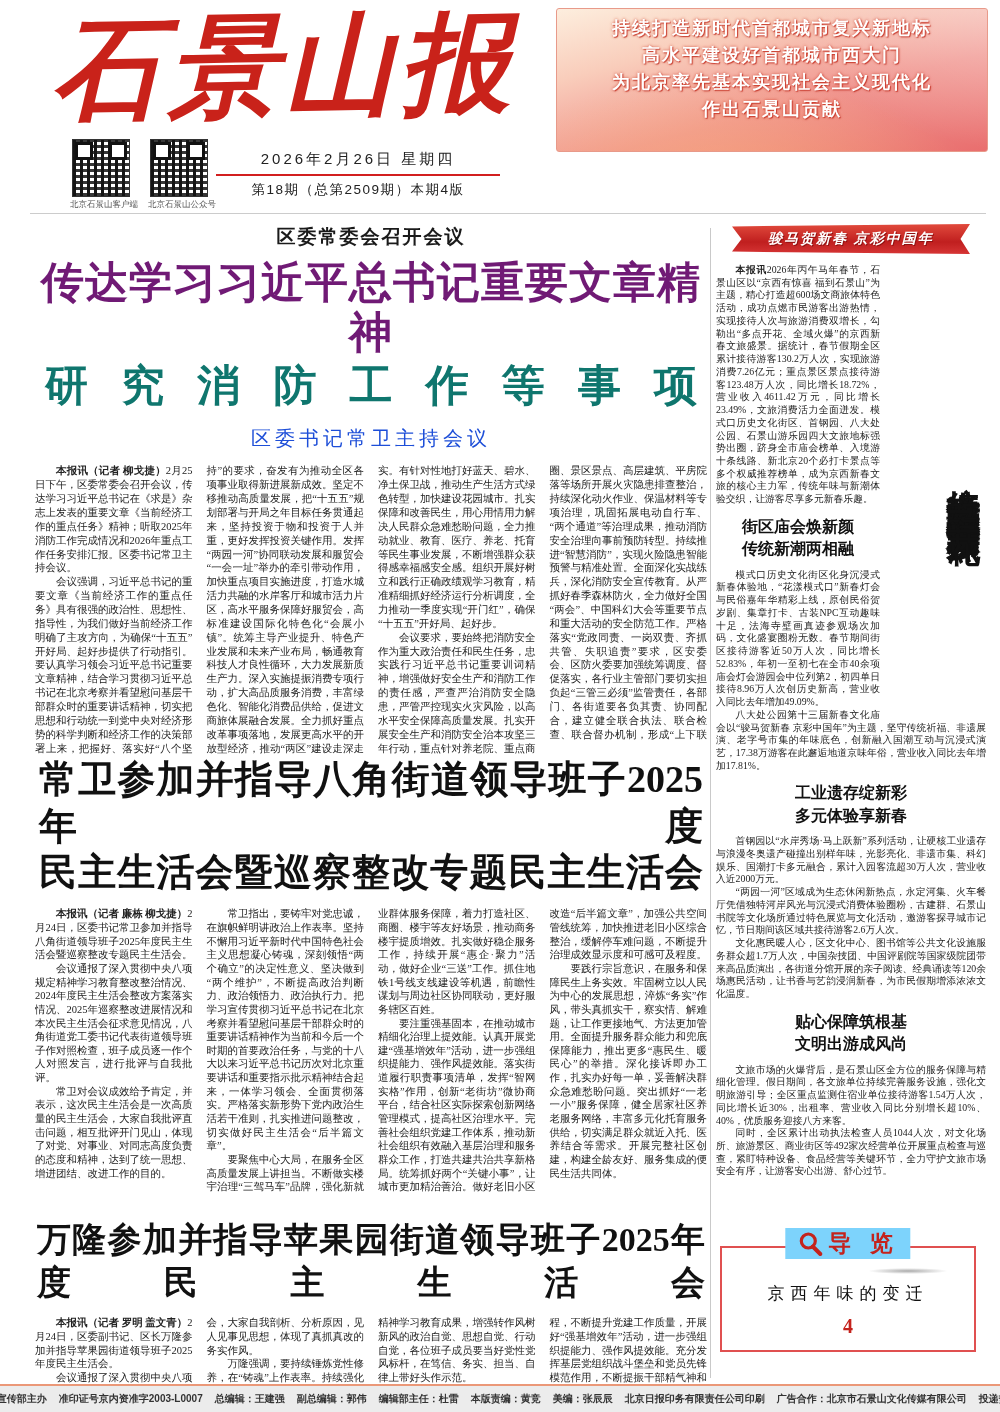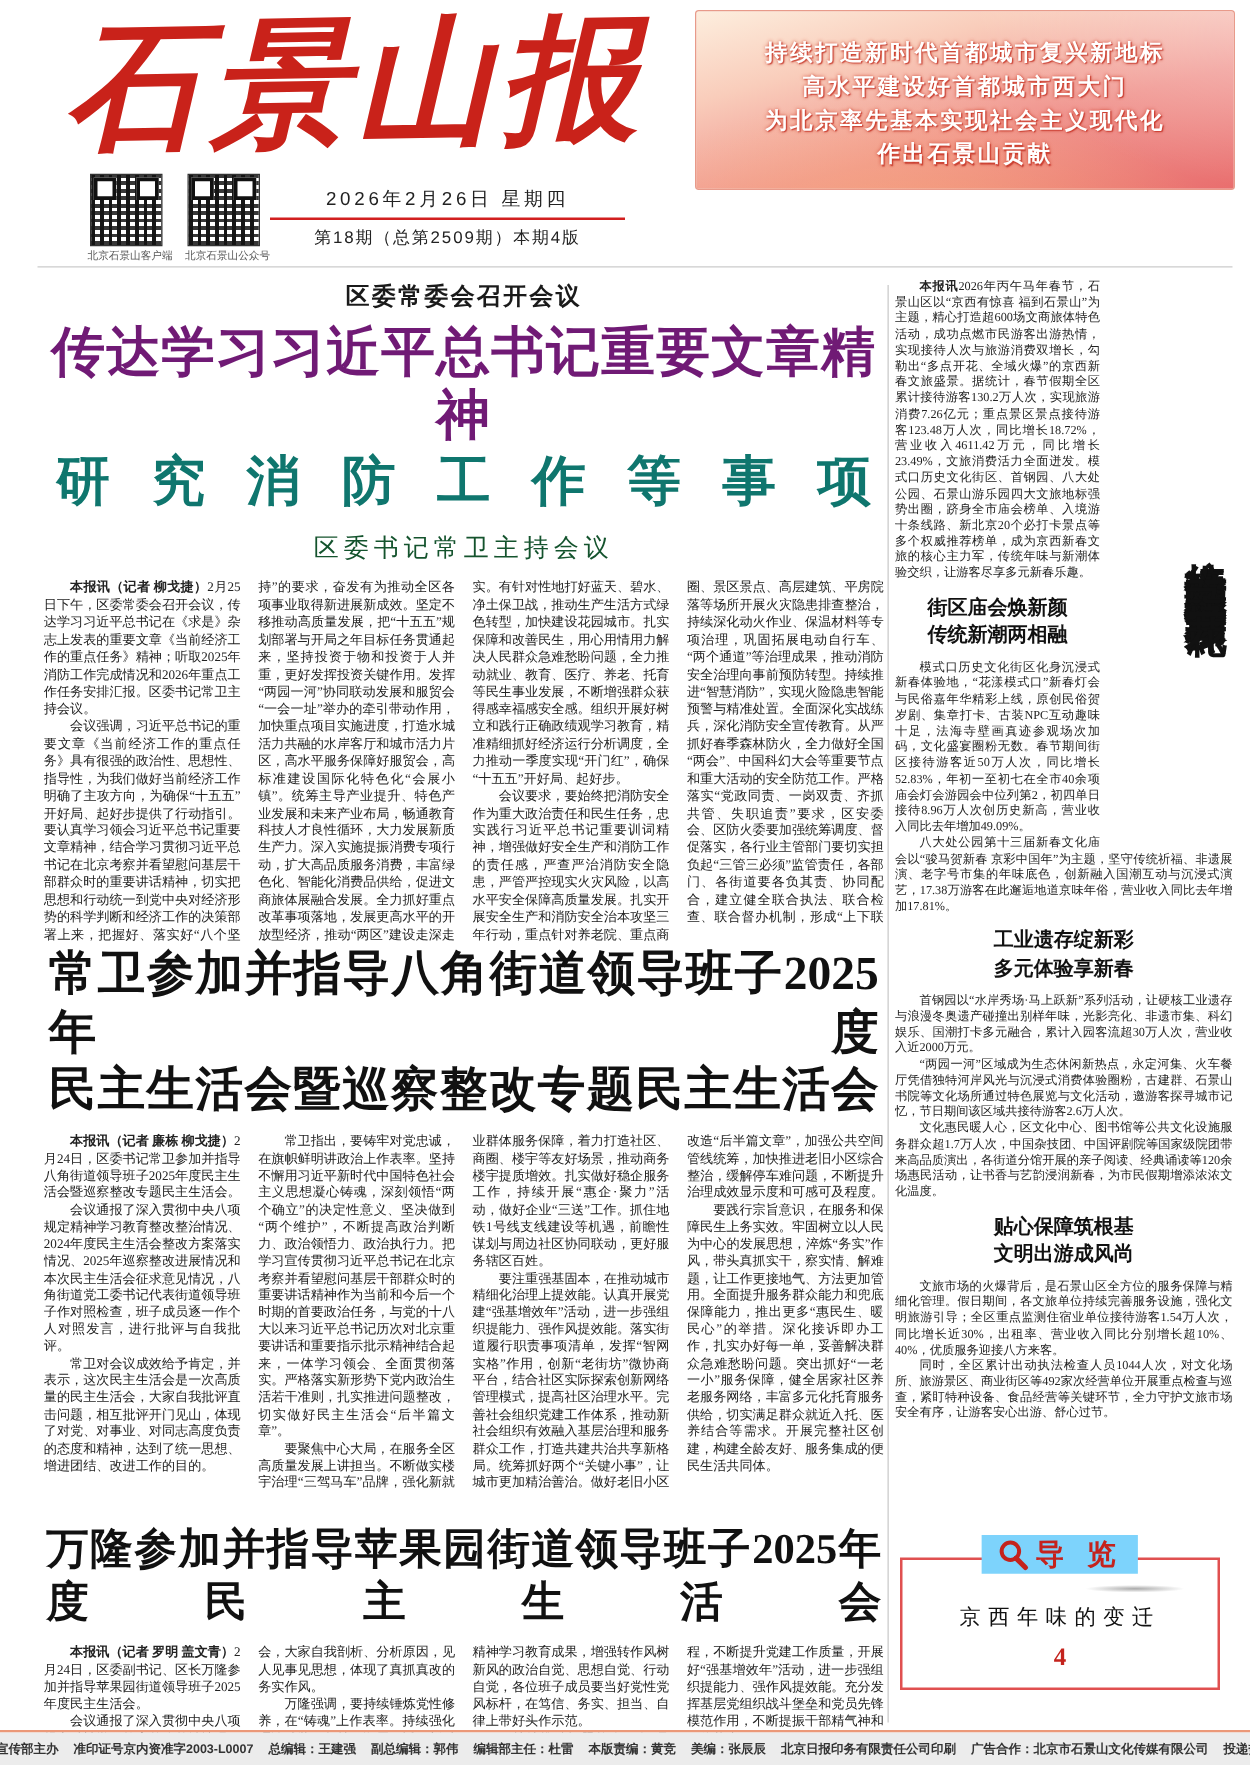--- a/index.html
+++ b/index.html
@@ -30,38 +30,38 @@
   .issue-rule{height:2px;background:#d21f1f;margin:5px 8px;}
   .issue-no{font-size:13.5px;letter-spacing:1.5px;color:#222;}
 
   .slogan-banner{position:absolute;left:556px;top:8px;width:430px;height:142px;
     border:1px solid #e89a8a;border-radius:3px;overflow:hidden;
     background:linear-gradient(165deg,#fdeede 0%,#f9cdbb 28%,#f0948e 62%,#e96e6e 100%);}
   .slogan-banner::before{content:"";position:absolute;left:-40px;bottom:-60px;width:520px;height:160px;
     background:radial-gradient(ellipse at 40% 100%,rgba(255,200,120,.55),rgba(255,255,255,0) 60%);}
   .slogan-banner::after{content:"";position:absolute;right:-60px;top:-40px;width:300px;height:200px;
     background:radial-gradient(ellipse at 100% 0%,rgba(255,255,255,.5),rgba(255,255,255,0) 65%);}
-  .slogan-lines{position:relative;z-index:2;padding-top:20px;text-align:center;}
+  .slogan-lines{position:relative;z-index:2;padding-top:6px;text-align:center;}
   .slogan-line{font-size:18px;font-weight:bold;color:#fff;letter-spacing:2px;line-height:27px;
     text-shadow:0 0 3px rgba(205,60,40,.9),1px 1px 1px rgba(190,40,30,.8);
     font-family:"Liberation Sans","DejaVu Sans",sans-serif;}
 
   .header-rule{position:absolute;left:30px;top:213px;width:956px;height:1px;background:#ccc;}
   .v-rule{position:absolute;left:710px;top:228px;width:1px;height:1150px;background:#c9c9c9;}
 
   
   .main-left{position:absolute;left:35px;top:224px;width:672px;}
   .kicker{text-align:center;font-size:19px;font-weight:900;letter-spacing:2px;
     font-family:"Liberation Sans","DejaVu Sans",sans-serif;}
   .headline-1{margin-top:8px;text-align:center;font-size:43px;font-weight:900;line-height:1.16;
     letter-spacing:1px;font-family:"Liberation Sans","DejaVu Sans",sans-serif;color:#701a75;}
   .headline-2{margin-top:2px;font-size:43px;font-weight:900;line-height:1.2;
     text-align:justify;text-align-last:justify;padding:0 10px;
     font-family:"Liberation Sans","DejaVu Sans",sans-serif;color:#0f766e;}
-  .subhead{margin:14px 0 12px;text-align:center;font-size:20px;letter-spacing:4px;color:#14532d;}
+  .subhead{margin:14px 0 12px;text-align:center;font-size:20px;letter-spacing:4px;color:#1d4ed8;}
 
   .body-cols{column-gap:14px;text-align:justify;color:#222;}
   .cols-4{column-count:4;}
   .a1-body{height:292px;overflow:hidden;font-size:10.5px;line-height:1.32;}
   .a2-body{height:296px;overflow:hidden;font-size:10.5px;line-height:1.3;margin-top:12px;}
   .a3-body{height:214px;overflow:hidden;font-size:10.5px;line-height:1.3;margin-top:12px;}
   .body-cols p{margin:0;text-indent:2em;}
   .body-cols p strong{font-weight:bold;}
 
   .headline-serif{font-size:38px;font-weight:900;line-height:1.22;color:#111;
@@ -183,20 +183,23 @@
         <p>万隆充分肯定这是一次准备工作“足”、查摆问题“透”、相互批评“真”、整改措施“实”的民主生活会，大家自我剖析、分析原因，见人见事见思想，体现了真抓真改的务实作风。</p>
         <p>万隆强调，要持续锤炼党性修养，在“铸魂”上作表率。持续强化理论武装，坚持不懈用习近平新时代中国特色社会主义思想凝心铸魂，深入学习贯彻党的二十届四中全会精神，认真落实习近平总书记在北京考察并看望慰问基层干部群众时的重要讲话精神，示范带动全区党员干部牢记“看北京首先要从政治上看”的要求，坚定拥护“两个确立”，坚决做到“两个维护”。持续巩固拓展深入贯彻中央八项规定精神学习教育成果，增强转作风树新风的政治自觉、思想自觉、行动自觉，各位班子成员要当好党性党风标杆，在笃信、务实、担当、自律上带好头作示范。</p>
         <p>要持续推动问题整改，在“见效”上出实招。健全完善整改落实工作督办机制和责任追究制度，压实工作责任，强化跟踪问效，形成工作闭环。坚持开门整改，按要求在一定范围内公开整改措施及落实情况，自觉接受党员、群众监督。</p>
         <p>要持续扛牢政治责任，在“强基”上使长劲。统筹推进新时代党的建设，优化提升“品质先锋”工程，不断提升党建工作质量，开展好“强基增效年”活动，进一步强组织提能力、强作风提效能。充分发挥基层党组织战斗堡垒和党员先锋模范作用，不断提振干部精气神和工作状态。</p>
         <p>要持续担当作为，在“发展”上求突破。深化街道稳企服务工作专班、党群服务中心与商务楼宇工作站联动机制，围绕苹果园综合交通枢纽、银保园等重点区域，构建精准稳企服务网络。做好苹果园交通枢纽周边治理，全面提升周边街巷风貌，将其打造成展示首都城市形象的亮丽名片。认真抓好垃圾分类、物业管理两个“关键小事”，持续推进老旧小区改造、老楼加梯、管线改造等民生工程，提升群众的获得感、幸福感、安全感。全面提升安全保障与防灾减灾能力，聚焦重点领域开展常态化专项化安全排查整治，加强高层住宅消防隐患排查。进一步提升街道依法行政能力，提高运用法治思维和法治方式解决问题的能力，着力打通法治建设“最后一公里”。</p>
       </div>
     </div>
   </div>
 
   <div class="right-col">
+    <div class="ribbon">
+      <span class="ribbon-text">骏马贺新春 京彩中国年</span>
+    </div>
 
     <div class="rc-article">
       <div class="v-headline">
         <div class="v-line">接待人次旅游收入双增长</div>
         <div class="v-line">马年新春文旅市场多点开花</div>
       </div>
 
       <p><strong>本报讯</strong><span>2026年丙午马年春节，石景山区以“京西有惊喜 福到石景山”为主题，精心打造超600场文商旅体特色活动，成功点燃市民游客出游热情，实现接待人次与旅游消费双增长，勾勒出“多点开花、全域火爆”的京西新春文旅盛景。据统计，春节假期全区累计接待游客130.2万人次，实现旅游消费7.26亿元；重点景区景点接待游客123.48万人次，同比增长18.72%，营业收入4611.42万元，同比增长23.49%，文旅消费活力全面迸发。模式口历史文化街区、首钢园、八大处公园、石景山游乐园四大文旅地标强势出圈，跻身全市庙会榜单、入境游十条线路、新北京20个必打卡景点等多个权威推荐榜单，成为京西新春文旅的核心主力军，传统年味与新潮体验交织，让游客尽享多元新春乐趣。</span></p>
 
       <div class="rc-section-title">

